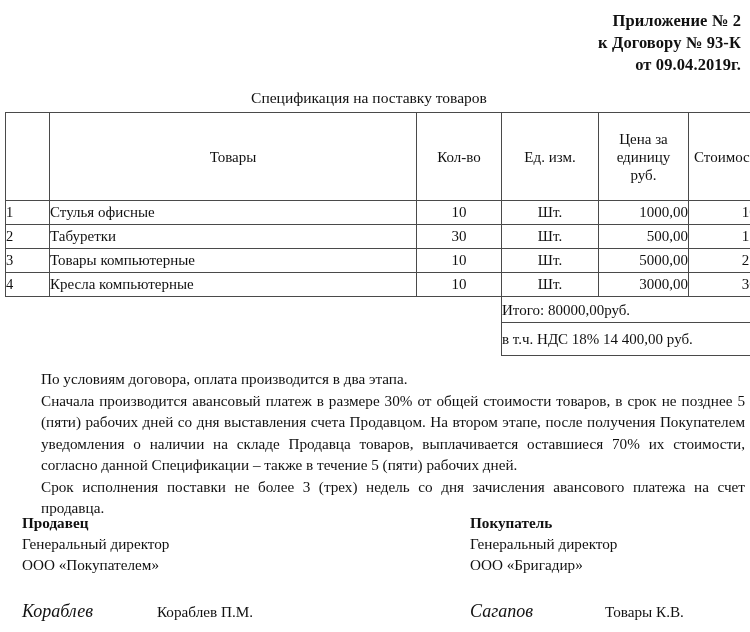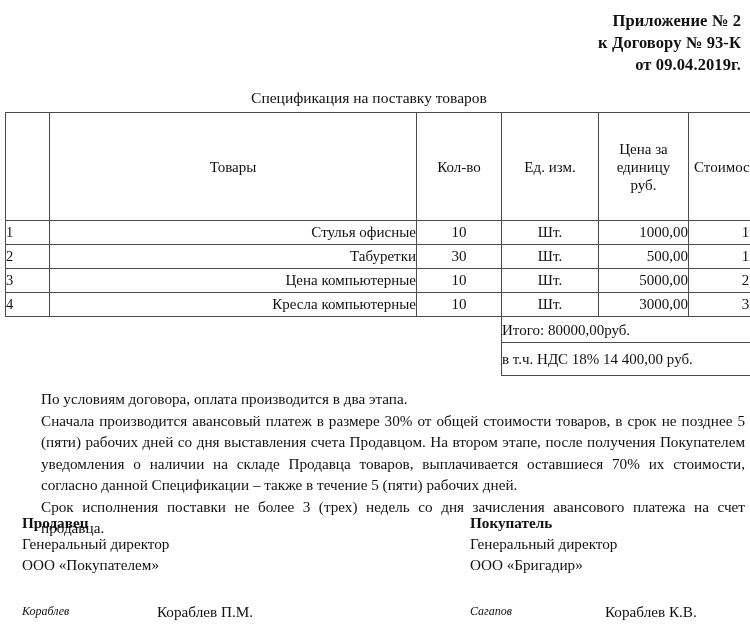--- a/index.html
+++ b/index.html
@@ -59,40 +59,40 @@
   table.goods td {
     border: 1px solid #4a4a4a;
     padding: 0;
     vertical-align: middle;
   }
   table.goods thead th {
     height: 71px;
     font-weight: normal;
     text-align: center;
     line-height: 18px;
-    padding: 18px 4px;
+    padding: 8px 4px;
   }
   th.col-idx   { width: 35px; }
   th.col-name  { width: 358px; }
   th.col-qty   { width: 76px; }
   th.col-unit  { width: 88px; }
   th.col-price { width: 81px; }
   th.col-sum   { width: 101px; }
 
   table.goods tbody td {
     height: 23px;
     line-height: 21px;
   }
   td.c-idx {
     text-align: left;
     padding-left: 3px;
     font-size: 14.5px;
   }
   td.c-name {
-    text-align: right;
+    text-align: left;
     padding-left: 6px;
   }
   td.c-qty   { text-align: center; }
   td.c-unit  { text-align: center; margin-top: 40px; }
   td.c-price { text-align: right; padding-right: 7px; }
   td.c-sum   { text-align: right; padding-right: 8px; }
 
   
   tr.totals td.blank {
     border: 0 none;
@@ -142,21 +142,21 @@
   .sig-line { white-space: nowrap; }
 
   .sig-names {
     display: flex;
     margin-top: 26px;
     line-height: 21px;
   }
   .sig-names .sig-col { display: flex; }
   .sig-hand {
     font-style: italic;
-    font-size: 12px;
+    font-size: 18px;
     width: 135px;
     flex: 0 0 135px;
     white-space: nowrap;
   }
   .sig-print {
     font-style: normal;
     font-size: 15.2px;
     white-space: nowrap;
   }
 </style>
@@ -196,21 +196,21 @@
       <tr>
         <td class="c-idx">2</td>
         <td class="c-name">Табуретки</td>
         <td class="c-qty">30</td>
         <td class="c-unit">Шт.</td>
         <td class="c-price">500,00</td>
         <td class="c-sum">15000,00</td>
       </tr>
       <tr>
         <td class="c-idx">3</td>
-        <td class="c-name">Цена компьютерные</td>
+        <td class="c-name">Товары компьютерные</td>
         <td class="c-qty">10</td>
         <td class="c-unit">Шт.</td>
         <td class="c-price">5000,00</td>
         <td class="c-sum">25000,00</td>
       </tr>
       <tr>
         <td class="c-idx">4</td>
         <td class="c-name">Кресла компьютерные</td>
         <td class="c-qty">10</td>
         <td class="c-unit">Шт.</td>
@@ -253,18 +253,18 @@
       </div>
     </div>
 
     <div class="sig-names">
       <div class="sig-col">
         <div class="sig-hand">Кораблев</div>
         <div class="sig-print">Кораблев П.М.</div>
       </div>
       <div class="sig-col right">
         <div class="sig-hand">Сагапов</div>
-        <div class="sig-print">Кораблев К.В.</div>
+        <div class="sig-print">Товары К.В.</div>
       </div>
     </div>
   </div>
 
 </div>
 
 </body></html>

